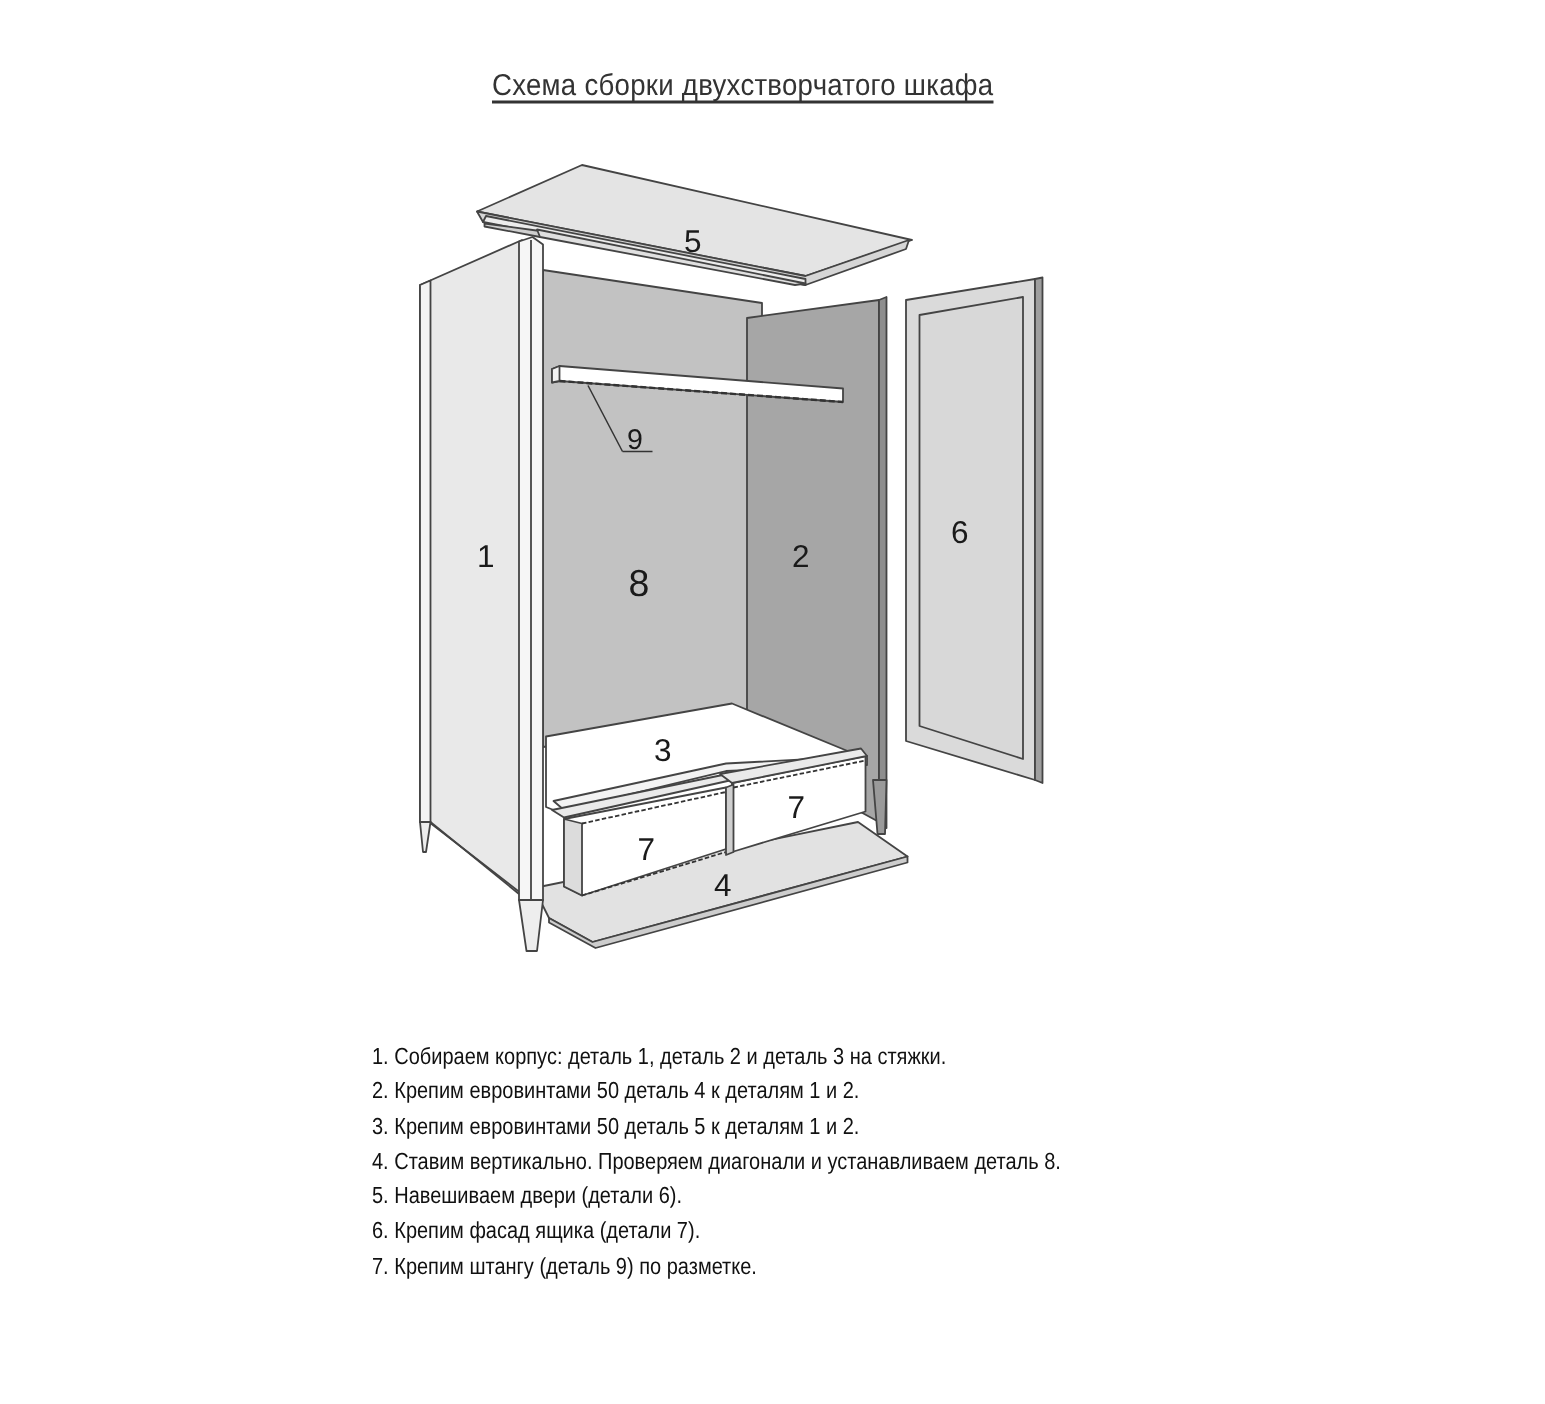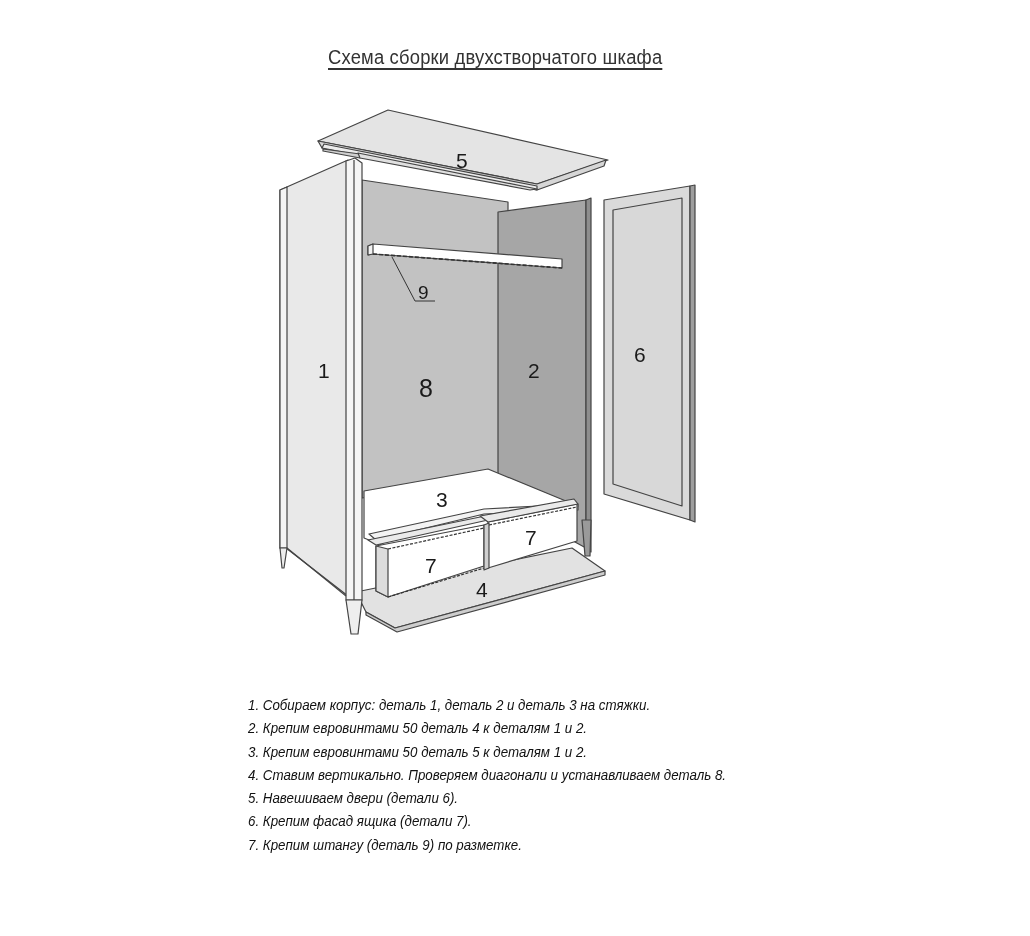--- a/index.html
+++ b/index.html
@@ -6,21 +6,21 @@
     body { width: 1030px; height: 936px; position: relative; overflow: hidden; font-family: "DejaVu Sans Condensed", "DejaVu Sans", sans-serif; color: #222; }
     .title {
       position: absolute; left: 328px; top: 46px;
       font-size: 20px; letter-spacing: 0.2px; color: #333;
       text-decoration: underline; text-underline-offset: 4px;
       font-family: "Liberation Sans Narrow", "Liberation Sans", sans-serif;
       transform: scaleX(0.92); transform-origin: left top;
     }
     svg.drawing { position: absolute; left: 0; top: 0; }
     .lbl { font-family: "Liberation Sans", sans-serif; fill: #1a1a1a; }
-    .steps { position: absolute; left: 248px; top: 693px; margin: 0; padding: 0; list-style: none; font-style: italic; }
+    .steps { position: absolute; left: 248px; top: 693px; margin: 0; padding: 0; list-style: none; }
     .steps li {
       font-family: "Liberation Sans", sans-serif; font-size: 15.5px; line-height: 23.3px;
       color: #111; white-space: nowrap; transform: scaleX(0.86); transform-origin: left center;
     }
   </style>
 </head>
 <body>
 
 <div class="title">Схема сборки двухстворчатого шкафа</div>
 

